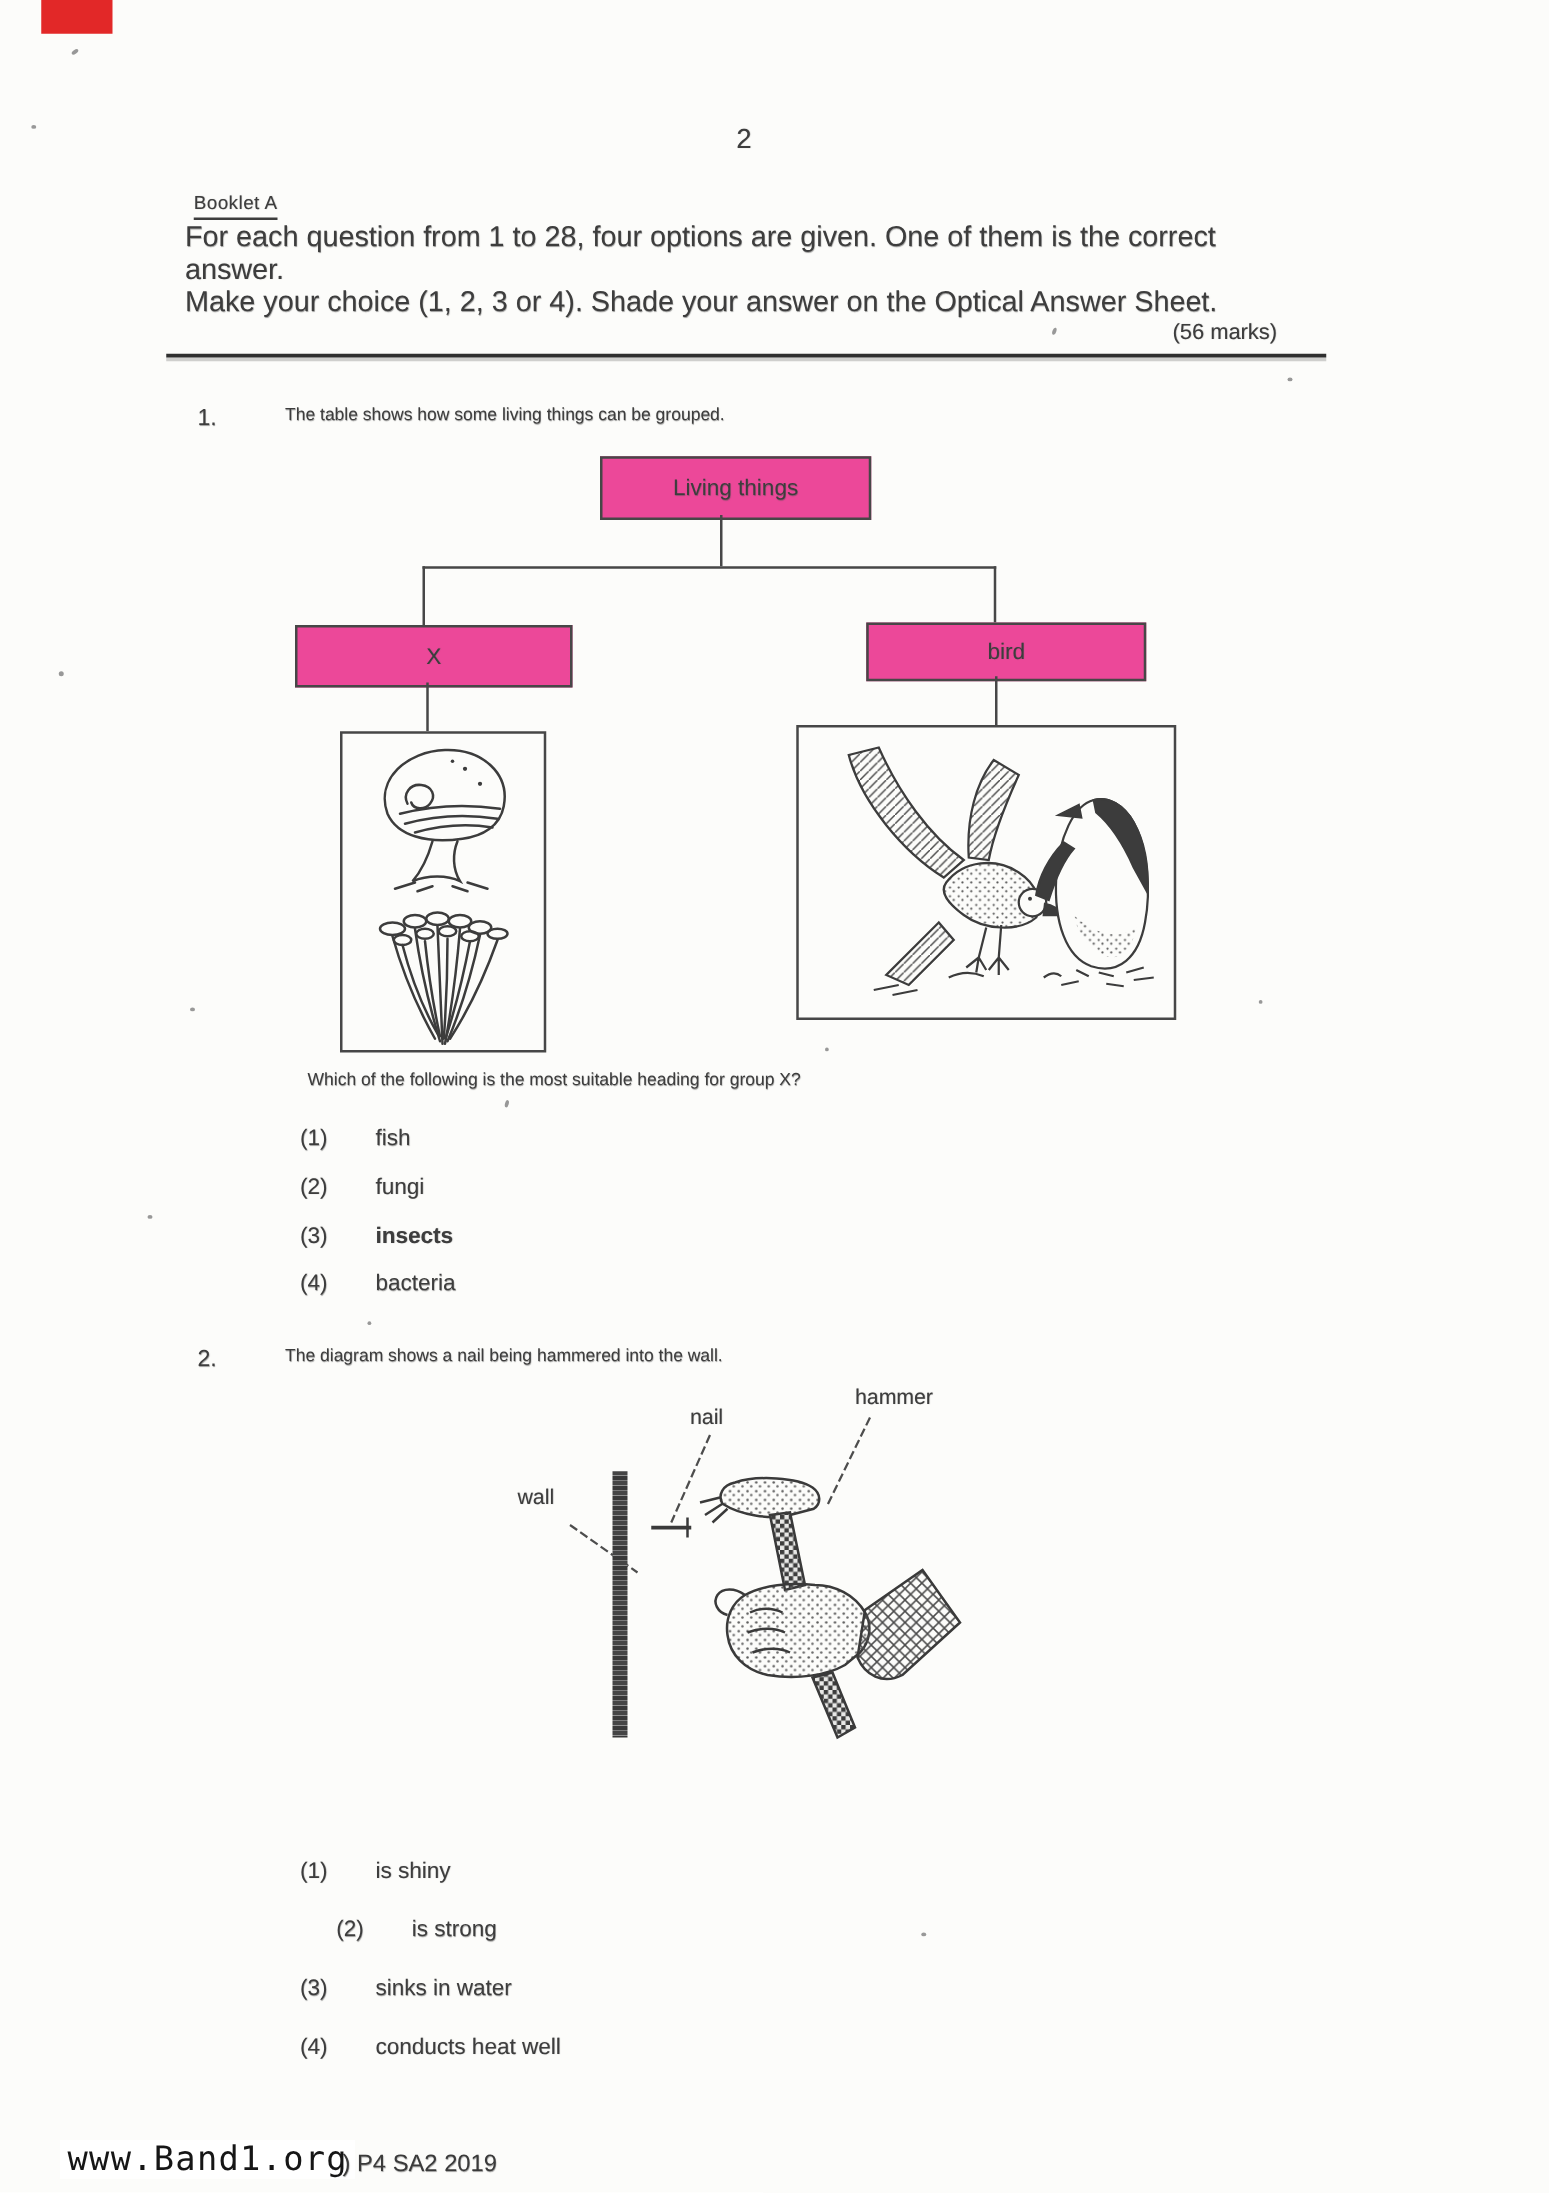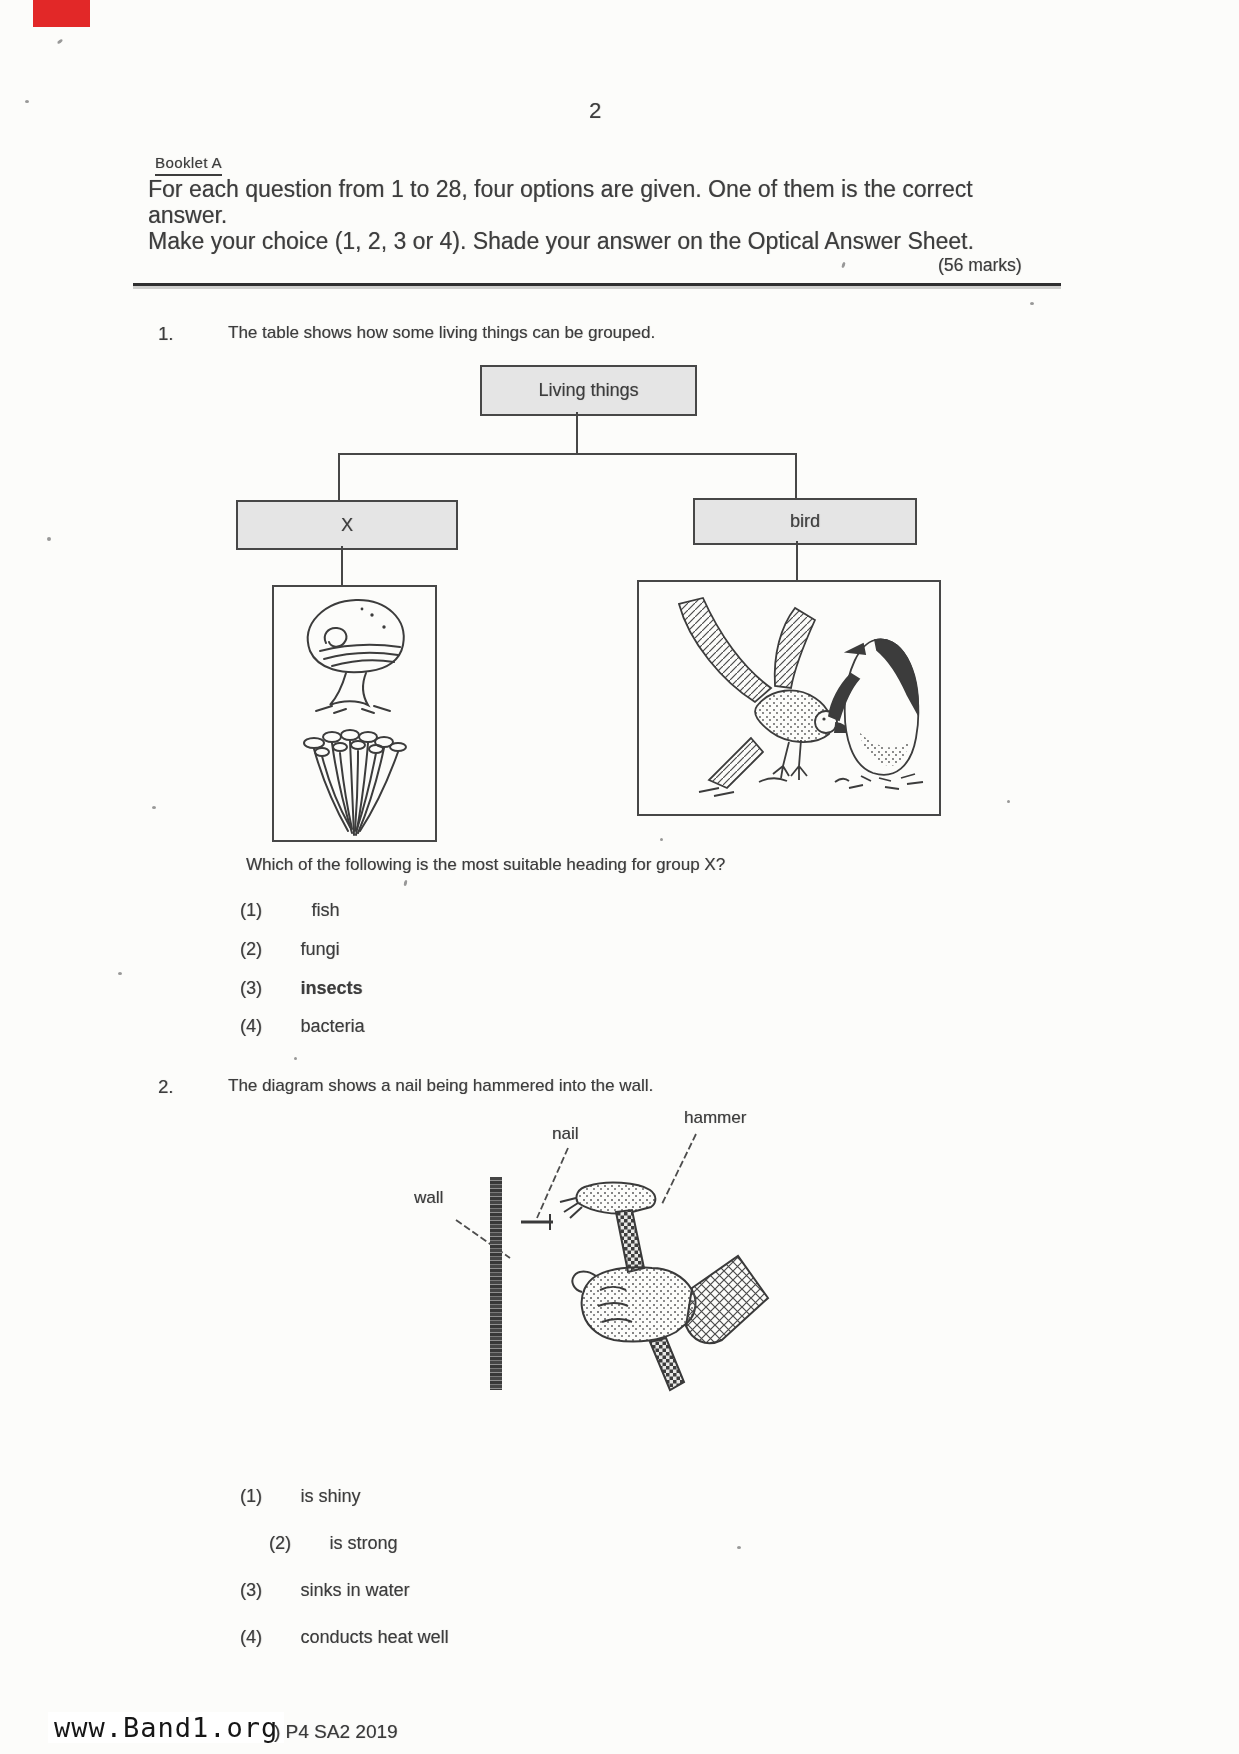--- a/index.html
+++ b/index.html
@@ -7,22 +7,22 @@
         font-family:"Liberation Sans",sans-serif;}
   .ink{color:#3d3d3d;text-shadow:0.4px 0.4px 0.7px rgba(80,80,80,0.55);}
   .abs{position:absolute;}
   .redbar{position:absolute;left:33px;top:0;width:57px;height:27px;background:#e22828;}
   .pageno{left:589px;top:98px;font-size:22px;}
   .booklet{left:155px;top:154px;font-size:15px;letter-spacing:0.4px;border-bottom:2.5px solid #3d3d3d;padding-bottom:3px;}
   .instr{left:148px;top:176px;width:905px;font-size:23px;line-height:26px;}
   .marks{left:938px;top:255px;font-size:17.5px;}
   .rule{left:133px;top:283px;width:928px;height:3px;background:#2f2f2f;box-shadow:0 3px 0 rgba(90,90,90,0.28);}
   .qnum{font-size:18.5px;}
-  .stem{font-size:17px;}
-  .treebox{border:2px solid #474747;text-align:center;font-size:18px;display:flex;align-items:center;justify-content:center;background:#e5e5e5;}
+  .stem{font-size:14px;}
+  .treebox{border:2px solid #474747;text-align:center;font-size:18px;display:flex;align-items:center;justify-content:center;background:#ec4899;}
   .conn{background:#474747;}
   .imgbox{border:2px solid #474747;background:#fcfcfa;}
   .optnum{font-size:18px;}
   .optlabel{font-size:18px;}
   .dlabel{font-size:17px;}
   .blank{display:inline-block;width:300px;height:15px;border-bottom:2.5px solid #3a3a3a;margin-left:8px;vertical-align:baseline;}
   .wallbar{left:490px;top:1177px;width:12px;height:213px;
     background:repeating-linear-gradient(180deg,#454545 0 3px,#8f8f8f 3px 4px,#383838 4px 7px,#7a7a7a 7px 8px);}
   .footer-site{left:48px;top:1712px;font-family:"DejaVu Sans Mono",monospace;font-size:27px;color:#161616;letter-spacing:1px;background:#ffffff;padding:0 6px;}
   .footer-paper{left:274px;top:1721px;font-size:19px;color:#3a3a3a;}
@@ -148,21 +148,21 @@
         <path d="M222,194 L232,199 M240,196 L252,199 M196,200 Q204,194 210,199 M262,196 L276,192 M268,202 L284,200 M210,206 L224,203 M246,205 L260,207"></path>
       </g>
       <circle cx="234" cy="64" r="1.6" fill="#fcfcfa"></circle>
     </svg>
   </div>
 
   <div class="abs ink stem" style="left:246px;top:855px;">Which of the following is the most suitable heading for group X?</div>
 
   <div class="abs ink" style="left:240px;top:900px;">
     <span class="optnum">(1)</span>
-    <span class="optlabel" style="margin-left:45px;">fish</span>
+    <span class="optlabel" style="margin-left:34px;">fish</span>
   </div>
   <div class="abs ink" style="left:240px;top:939px;">
     <span class="optnum">(2)</span>
     <span class="optlabel" style="margin-left:34px;">fungi</span>
   </div>
   <div class="abs ink" style="left:240px;top:978px;">
     <span class="optnum">(3)</span>
     <span class="optlabel" style="margin-left:34px;font-weight:bold;">insects</span>
   </div>
   <div class="abs ink" style="left:240px;top:1016px;">

